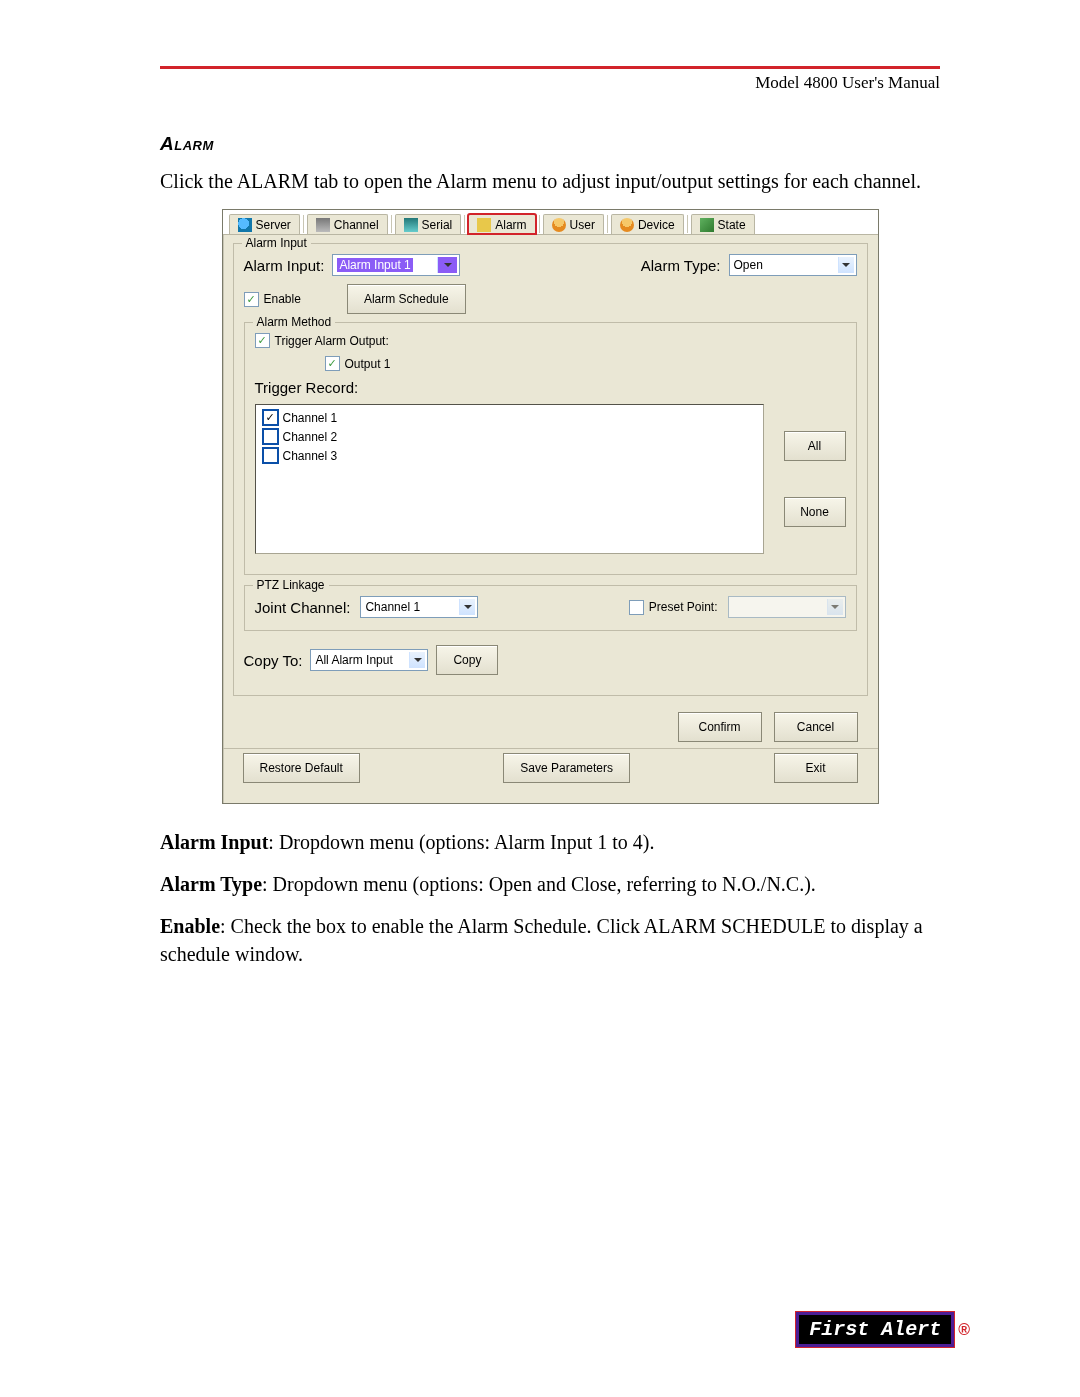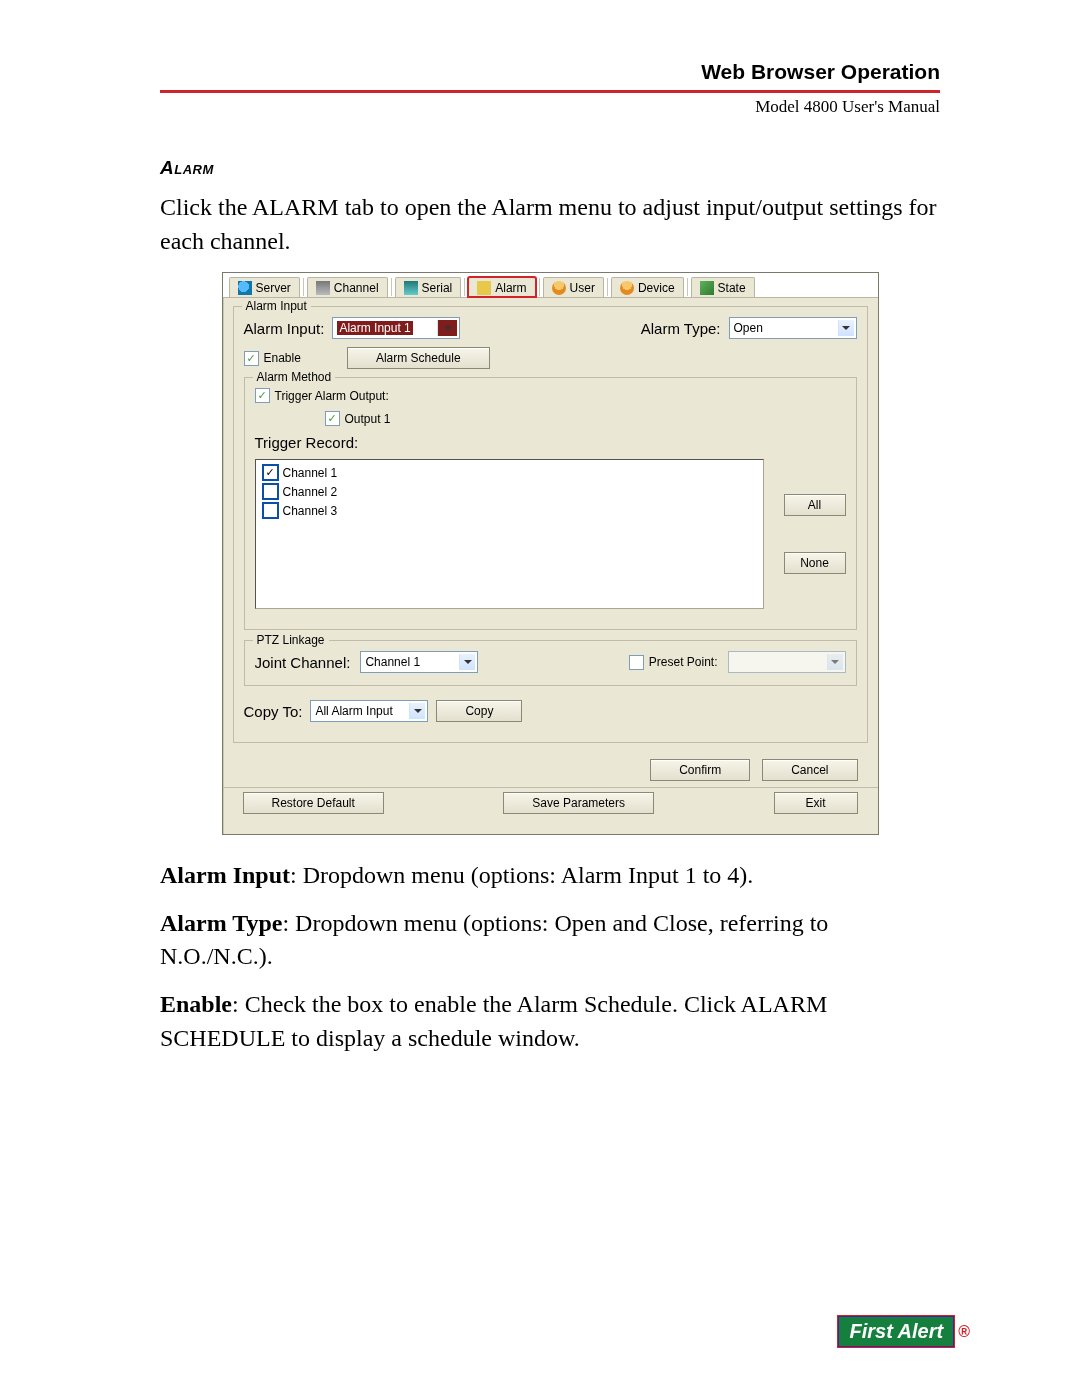--- a/index.html
+++ b/index.html
@@ -3,45 +3,45 @@
 <meta charset="utf-8">
 <style>
 html,body{margin:0;padding:0;background:#fff;font-family:"Times New Roman",Times,serif;color:#000}
 .page{width:1080px;height:1397px;position:relative;background:#fff}
 .content{padding:60px 140px 0 160px}
 .header-right{text-align:right}
 .header-title{font-family:Arial,Helvetica,sans-serif;font-weight:700;font-size:21px}
 .red-rule{border:0;border-top:3px solid #d2232a;margin:6px 0 4px 0}
 .manual-line{font-family:"Times New Roman",serif;font-size:17px;text-align:right;margin-bottom:40px}
 .section-heading{font-family:Arial,Helvetica,sans-serif;font-weight:700;font-style:italic;font-variant:small-caps;font-size:19px;letter-spacing:.5px;margin:0 0 12px 0}
-.body-p{font-size:24px;line-height:1.4;margin:0 0 14px 0}
+.body-p{font-size:20px;line-height:1.4;margin:0 0 14px 0}
 .body-p .bold{font-weight:700}
 
 
 .shot{width:655px;margin:12px auto 24px;border:1px solid #7a7a6a;background:#eae7d5;font-family:Tahoma,Arial,sans-serif;font-size:13px;color:#000;box-shadow:1px 1px 0 #c9c6b4 inset}
 .tabs{display:flex;align-items:flex-end;gap:2px;padding:4px 6px 0 6px;background:#ffffff;border-bottom:1px solid #b9b6a3}
 .tab{display:flex;align-items:center;gap:4px;padding:3px 8px 2px;border:1px solid #b9b6a3;border-bottom:none;background:#eae7d5;border-radius:2px 2px 0 0;font-size:12px;white-space:nowrap}
 .tab.active{background:#eae7d5;position:relative;outline:2px solid #d2232a;outline-offset:-1px}
 .tab-icon{width:14px;height:14px;display:inline-block}
 .tab-sep{width:0;border-left:1px solid #c9c6b4;align-self:stretch;margin:1px 1px}
 
 .body{padding:8px 10px 10px}
 .group{border:1px solid #c0bca9;padding:10px 10px 12px;margin-bottom:10px;position:relative;background:#eae7d5}
 .group-title{position:absolute;top:-8px;left:8px;background:#eae7d5;padding:0 4px;font-size:12px}
 
 .row{display:flex;align-items:center;gap:8px;margin-bottom:8px;flex-wrap:wrap}
 .lbl{font-size:15px;white-space:nowrap}
 .spacer{flex:1 1 auto}
 .select{display:inline-flex;align-items:center;justify-content:space-between;border:1px solid #7e9db9;background:#fff;height:20px;min-width:120px;padding:0 2px 0 4px;font-size:12px}
 .select.small{min-width:110px}
-.select.sel-blue span{background:#7f1d1d;color:#fff;padding:0 2px}
+.select.sel-blue span{background:#8b5cf6;color:#fff;padding:0 2px}
 .select .caret{width:15px;height:16px;border-left:1px solid #cfe3ff;background:linear-gradient(#e9f2fd,#cfe3ff);display:flex;align-items:center;justify-content:center}
 .select .caret::after{content:"";border:4px solid transparent;border-top-color:#333;margin-top:3px}
 
-.btn{border:1px solid #8a8876;background:linear-gradient(#f7f5e9,#e3e0cf);height:22px;padding:0 28px;font-size:12px;display:inline-flex;align-items:center;justify-content:center;box-shadow:0 1px 0 #fff inset}
+.btn{border:1px solid #8a8876;background:linear-gradient(#f7f5e9,#e3e0cf);height:30px;padding:0 16px;font-size:12px;display:inline-flex;align-items:center;justify-content:center;box-shadow:0 1px 0 #fff inset}
 
 .checkbox{display:inline-flex;align-items:center;gap:5px;font-size:12px}
 .checkbox .box{width:13px;height:13px;border:1px solid #7e9db9;background:#fff;display:inline-flex;align-items:center;justify-content:center}
 .checkbox.checked .box::after{content:"✓";font-size:11px;color:#3b9a3b;line-height:1}
 
 .sub{padding-left:70px}
 
 .listbox{border:1px inset #a8a592;background:#fff;height:140px;padding:4px 6px;font-size:12px;display:flex;flex-direction:column;gap:2px;flex:1}
 .lb-row{display:flex;align-items:center;gap:4px}
 .cb{width:13px;height:13px;border:2px solid #0a4fa8;display:inline-flex;align-items:center;justify-content:center}
@@ -51,40 +51,37 @@
 .col-btns .btn{width:62px}
 
 .footer-btns{display:flex;justify-content:flex-end;gap:12px;padding:6px 10px 0}
 .bottom-btns{display:flex;justify-content:space-between;gap:60px;padding:4px 10px 10px}
 .bottom-btns .btn, .footer-btns .btn{min-width:84px}
 
 .ptz{ }
 .ptz-row{display:flex;align-items:center;gap:10px}
 
 .page-brand{position:absolute;right:110px;bottom:50px;display:flex;align-items:center;gap:4px}
-.brand-box{background:#15803d;color:#fff;font-family:Liberation Sans, sans-serif;font-weight:700;font-style:italic;font-size:20px;padding:3px 10px;border:1px solid #4c1d95;box-shadow:0 0 0 1px #d2232a}
+.brand-box{background:#000000;color:#fff;font-family:Liberation Mono, monospace;font-weight:700;font-style:italic;font-size:20px;padding:3px 10px;border:3px solid #4c1d95;box-shadow:0 0 0 1px #d2232a}
 .brand-r{color:#d2232a;font-family:Arial;font-weight:700;vertical-align:top}
 
 
 .ic-srv{background:radial-gradient(circle at 40% 40%,#5bf 0 45%,#17a 46% 100%)}
 .ic-ch{background:linear-gradient(#777,#bbb)}
 .ic-ser{background:linear-gradient(#277,#6cc)}
 .ic-al{background:#e8c84a}
 .ic-us{background:radial-gradient(circle at 50% 30%,#f6c869 0 40%,#e58a1f 41% 100%);border-radius:50%}
 .ic-dv{background:radial-gradient(circle at 50% 30%,#f6c869 0 40%,#e58a1f 41% 100%);border-radius:50%}
 .ic-st{background:linear-gradient(135deg,#5fb15f,#2f7a2f)}
 </style>
 </head>
 <body>
 
 <div class="page">
   <div class="content">
-    <div class="header-right">
-      <span class="header-title">Web Browser Operation</span>
-    </div>
     <hr class="red-rule">
     <div class="manual-line">Model 4800 User's Manual</div>
 
     <p class="section-heading">Alarm</p>
     <p class="body-p">Click the ALARM tab to open the Alarm menu to adjust input/output settings for each channel.</p>
 
     <div class="shot">
 
       <div class="tabs">
         <div class="tab">

